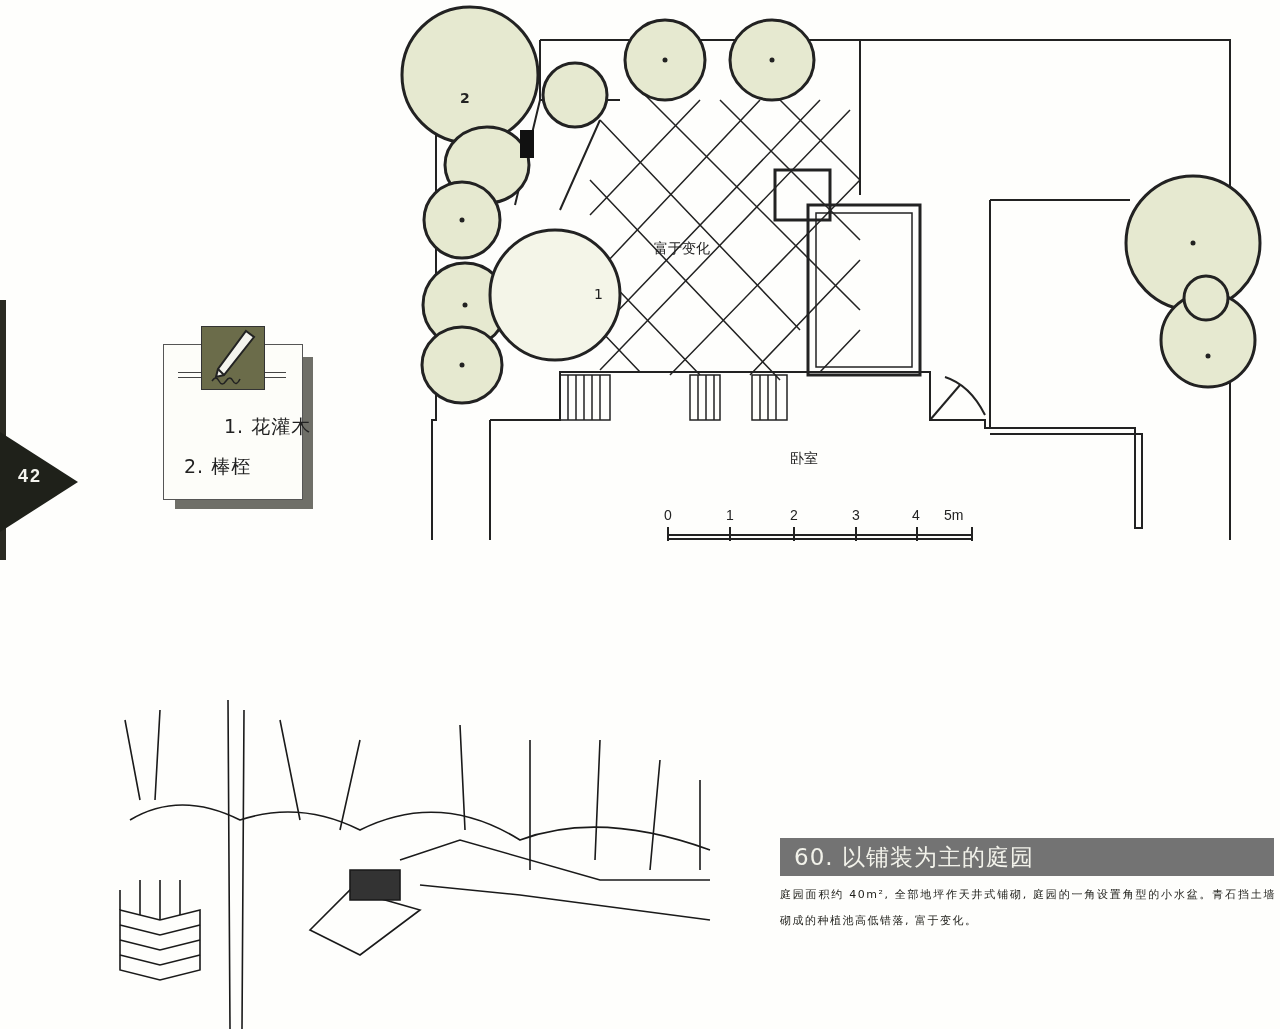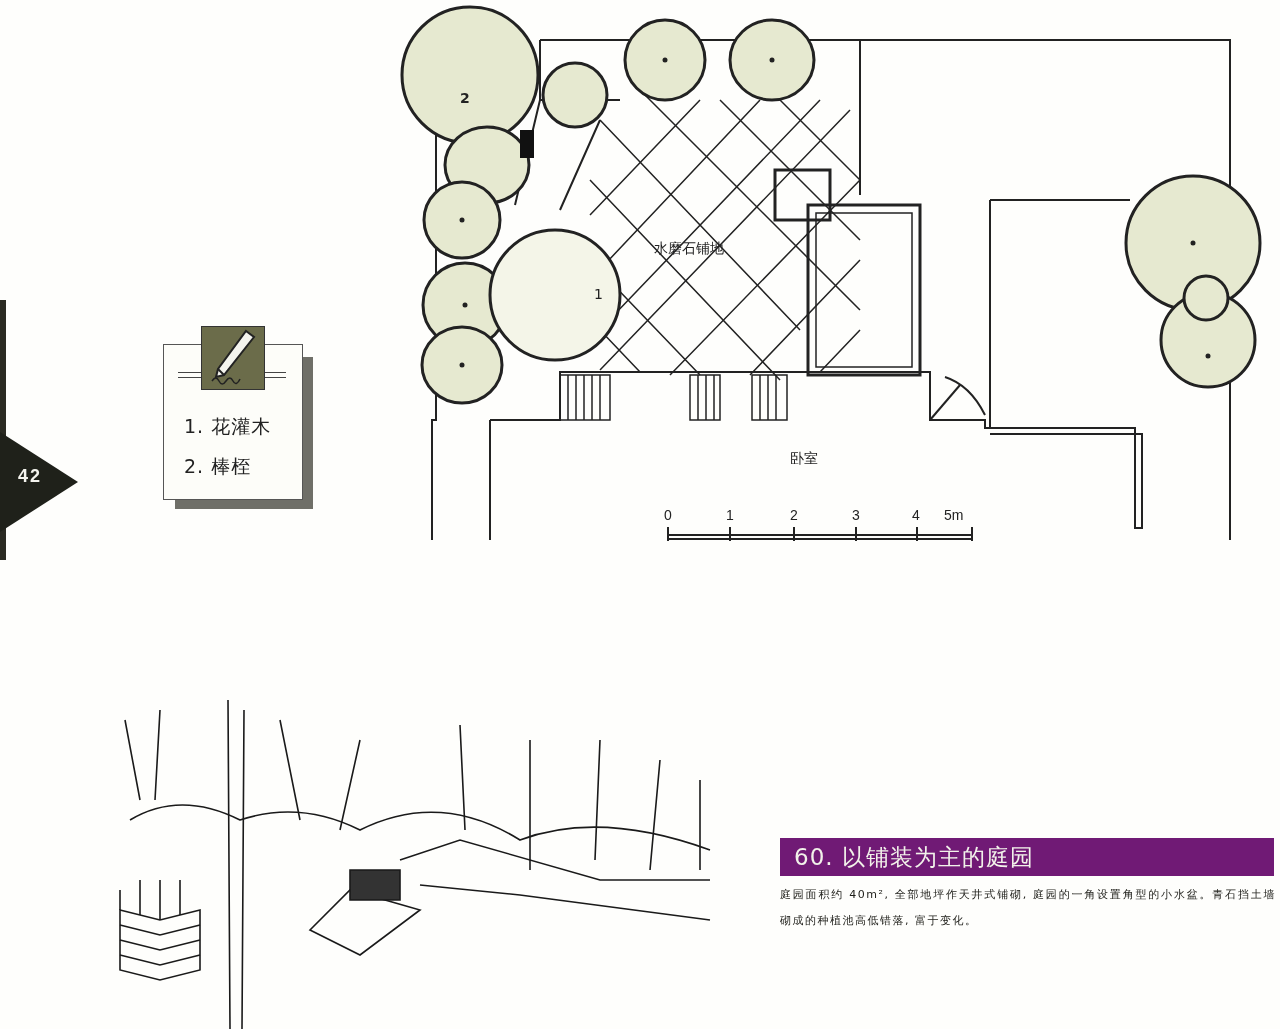--- a/index.html
+++ b/index.html
@@ -28,21 +28,21 @@
     border: 1px solid #555;
   }
   .legend-rule { left: 178px; top: 372px; width: 108px; height: 4px; border-top: 1px solid #444; border-bottom: 1px solid #444; }
   .legend-icon-box { left: 201px; top: 326px; width: 62px; height: 62px; background: #6b6c4a; border: 1px solid #333; }
   .legend-item { left: 184px; font-size: 19px; color: #222; letter-spacing: 1px; }
   .label { font-size: 14px; color: #222; }
   
   .scale-label { font-size: 14px; color: #222; font-family: "Liberation Sans", sans-serif; }
   
   .caption-title {
-    left: 780px; top: 838px; width: 494px; height: 38px; background: #701a75;
+    left: 780px; top: 838px; width: 494px; height: 38px; background: #737373;
     color: #f2f2ea; font-size: 23px; line-height: 38px; padding-left: 14px; box-sizing: border-box;
     letter-spacing: 1px;
   }
   .caption-body {
     left: 780px; top: 882px; width: 496px; font-size: 11px; line-height: 26px; color: #1d1d18;
     letter-spacing: 1.5px; text-align: justify;
   }
 </style>
 </head>
 <body>
@@ -54,21 +54,21 @@
 <div class="abs legend-shadow"></div>
 <div class="abs legend-card"></div>
 <div class="abs legend-rule"></div>
 <div class="abs legend-icon-box">
   <svg width="62" height="62" viewBox="0 0 62 62">
     <path d="M44 4 L52 10 L22 48 L14 50 L16 42 Z" fill="#f4f4ee" stroke="#222" stroke-width="2"></path>
     <path d="M16 42 L22 48" stroke="#222" stroke-width="2"></path>
     <path d="M10 54 q4 -6 7 0 t7 0 t7 0 t7 -2" fill="none" stroke="#222" stroke-width="1.5"></path>
   </svg>
 </div>
-<div class="abs legend-item" style="top:414px;">
+<div class="abs legend-item" style="top:414px;margin-left:40px;">
   <span>1.</span>
   <span>花灌木</span>
 </div>
 <div class="abs legend-item" style="top:454px;">
   <span>2.</span>
   <span>棒桎</span>
 </div>
 
 <svg class="abs" style="left:0;top:0;" width="1280" height="560">
   <g fill="none" stroke="#222" stroke-width="2">
@@ -132,21 +132,21 @@
   <rect x="520" y="130" width="14" height="28" fill="#111"></rect>
 
   <g stroke="#222" stroke-width="2" fill="none">
     <path d="M668 535 L972 535 M668 539 L972 539"></path>
     <path d="M668 527 L668 541 M730 527 L730 541 M794 527 L794 541 M856 527 L856 541 M917 527 L917 541 M972 527 L972 541"></path>
   </g>
 </svg>
 
 <div class="abs label" style="left:460px;top:90px;font-weight:bold;">2</div>
 <div class="abs label" style="left:594px;top:286px;">1</div>
-<div class="abs label" style="left:654px;top:240px;">水磨石铺地</div>
+<div class="abs label" style="left:654px;top:240px;">富于变化</div>
 <div class="abs label" style="left:790px;top:450px;">卧室</div>
 
 <div class="abs scale-label" style="left:664px;top:507px;">0</div>
 <div class="abs scale-label" style="left:726px;top:507px;">1</div>
 <div class="abs scale-label" style="left:790px;top:507px;">2</div>
 <div class="abs scale-label" style="left:852px;top:507px;">3</div>
 <div class="abs scale-label" style="left:912px;top:507px;">4</div>
 <div class="abs scale-label" style="left:944px;top:507px;">5m</div>
 
 <svg class="abs" style="left:100px;top:680px;" width="620" height="349">

